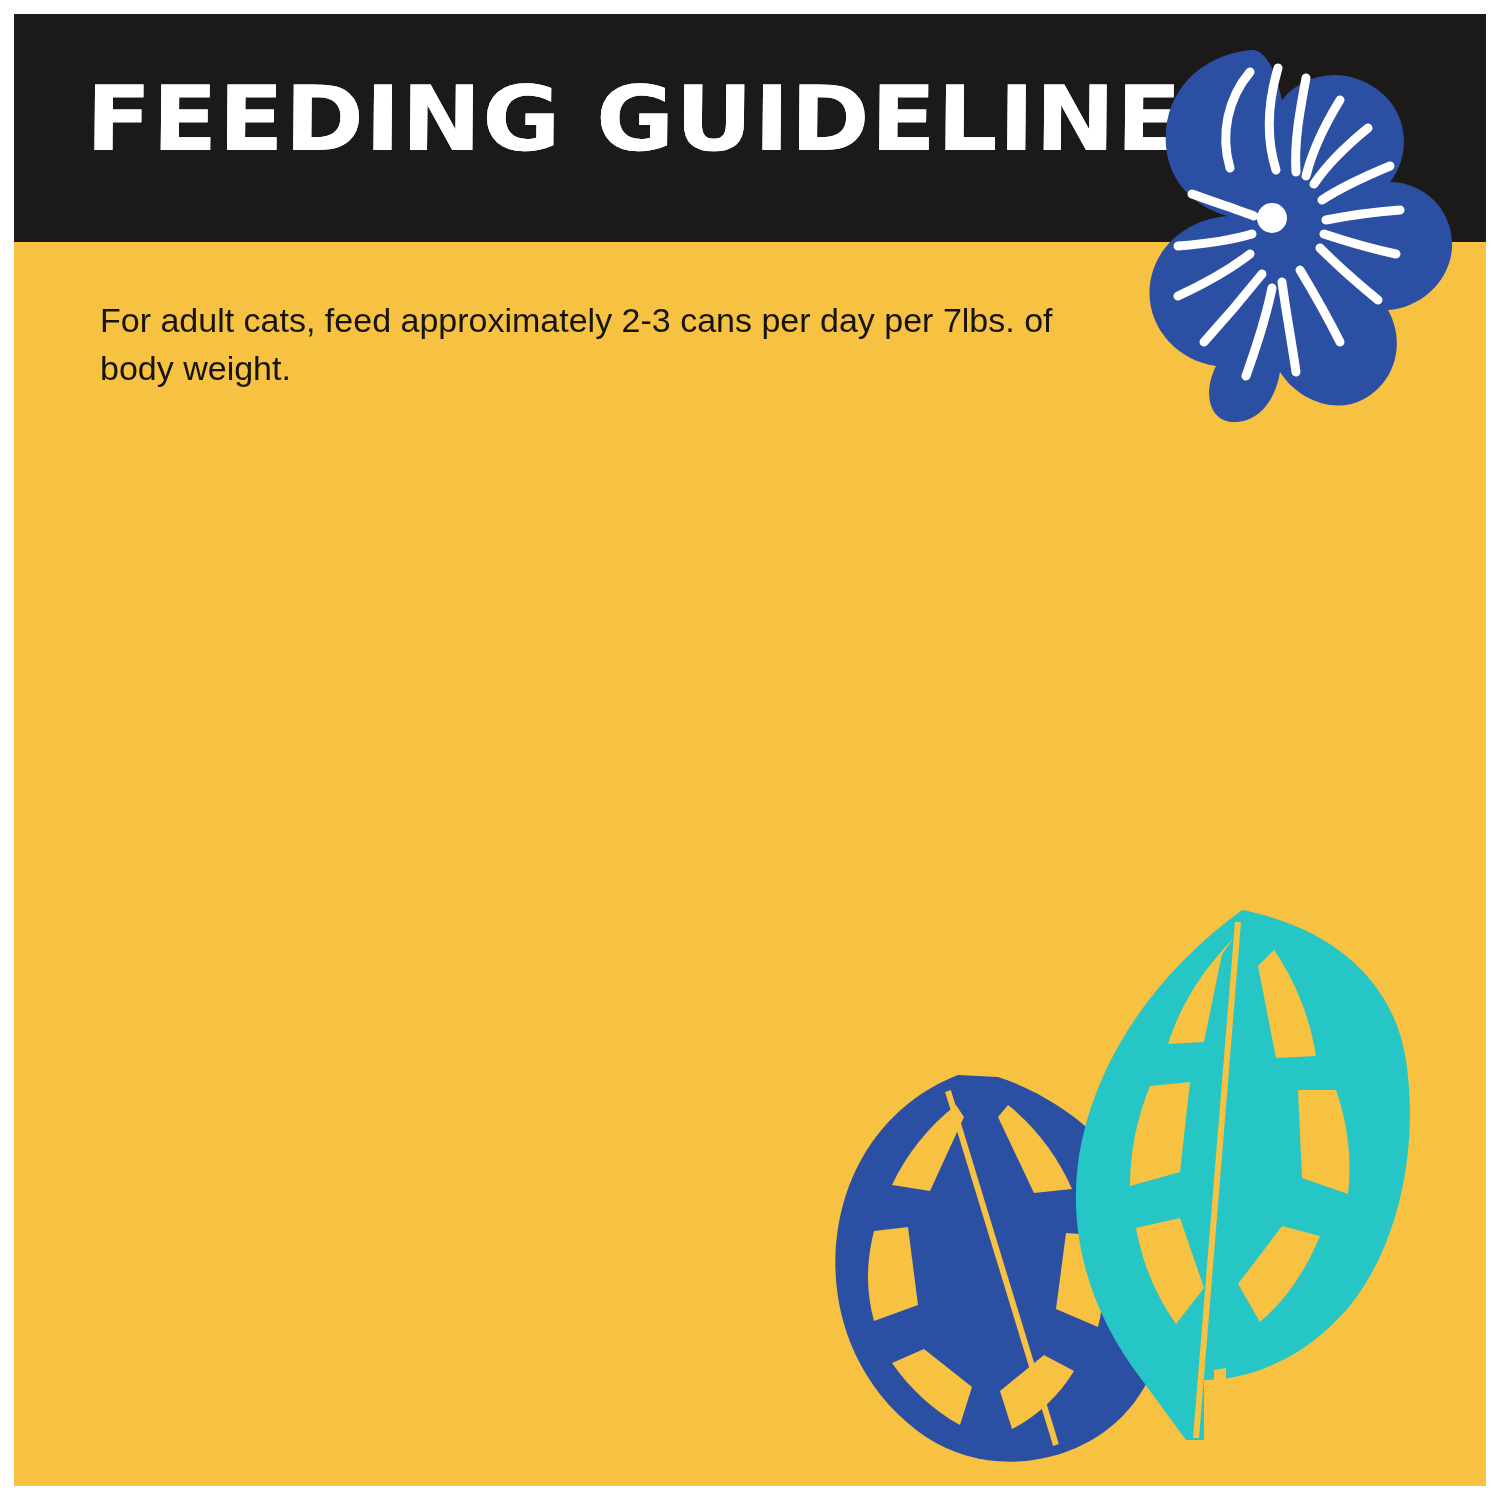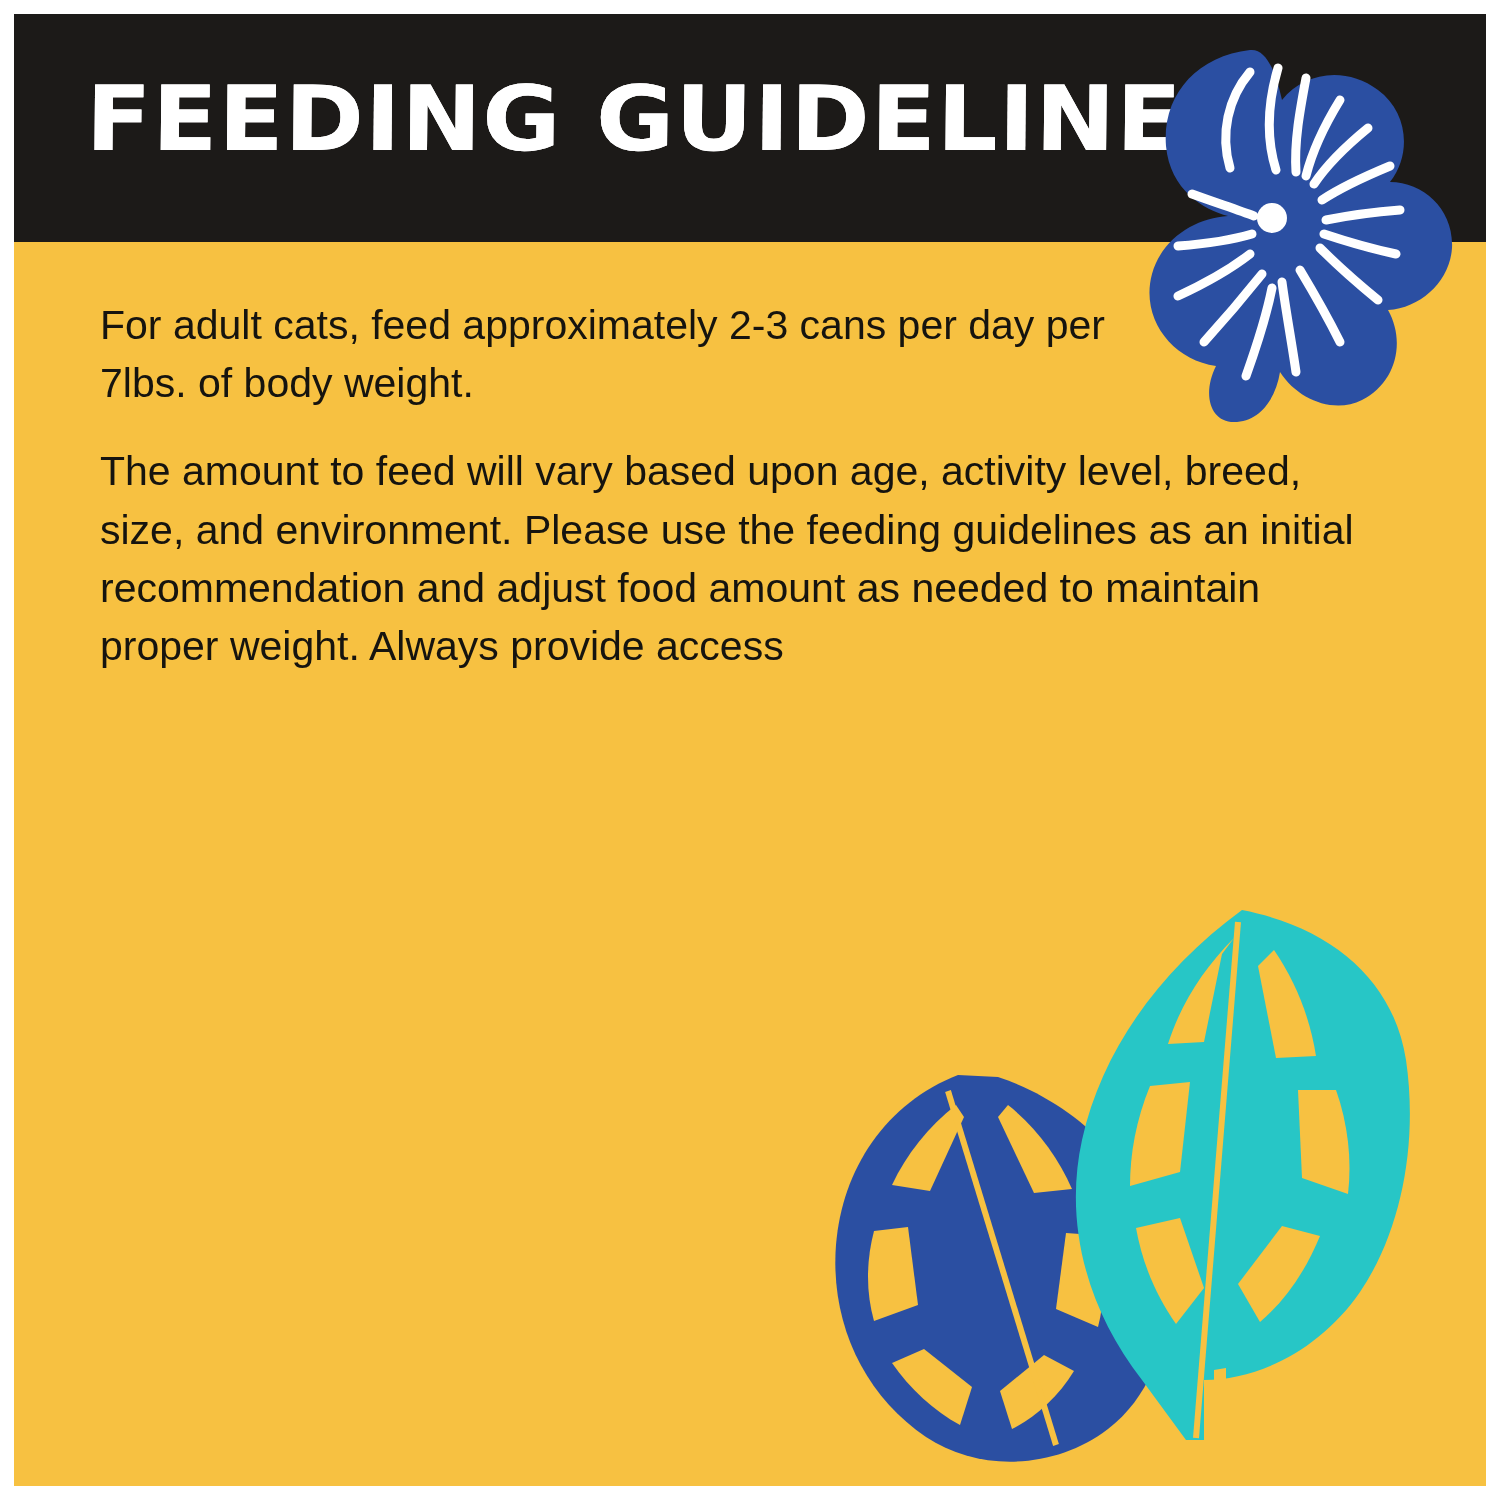--- a/index.html
+++ b/index.html
@@ -55,21 +55,21 @@
   
   #body-text {
     position: absolute;
     left: 100px;
     top: 296px;
     width: 1290px;
     z-index: 15;
   }
   .para {
     color: #16140f;
-    font-size: 41px;
+    font-size: 34px;
     line-height: 1.42;
     margin: 0 0 30px 0;
     font-family: "Liberation Sans", sans-serif;
   }
   .para.p1 { width: 1010px; }
   .para.p2 { width: 1245px; }
   .para.p3 { width: 1290px; }
   .para.p4 { width: 1260px; }
 
   
@@ -155,21 +155,20 @@
       <path d="M62 298 C80 324 104 346 130 360 L142 322 L94 284 Z"></path>
       <path d="M178 40 C206 62 228 92 242 124 L204 128 L168 52 Z"></path>
       <path d="M264 170 C274 200 276 232 268 262 L226 244 L236 168 Z"></path>
       <path d="M244 306 C228 332 206 352 182 364 L170 326 L214 290 Z"></path>
     </g>
     <path d="M118 26 L226 380" stroke="#f7c141" stroke-width="6" fill="none"></path>
   </svg>
 
   <div id="body-text">
     <p class="para p1">For adult cats, feed approximately 2-3 cans per day per 7lbs. of body weight.</p>
-    <p class="para p4">The amount to feed will vary based upon age, activity level, breed, size, and environment.  Please use the feeding guidelines as an initial recommendation and adjust food amount as needed to maintain proper weight. Always provide access</p>
   </div>
 
   <div id="frame-top"></div>
   <div id="frame-bottom"></div>
   <div id="frame-left"></div>
   <div id="frame-right"></div>
 
 </div>
 
 </body></html>

